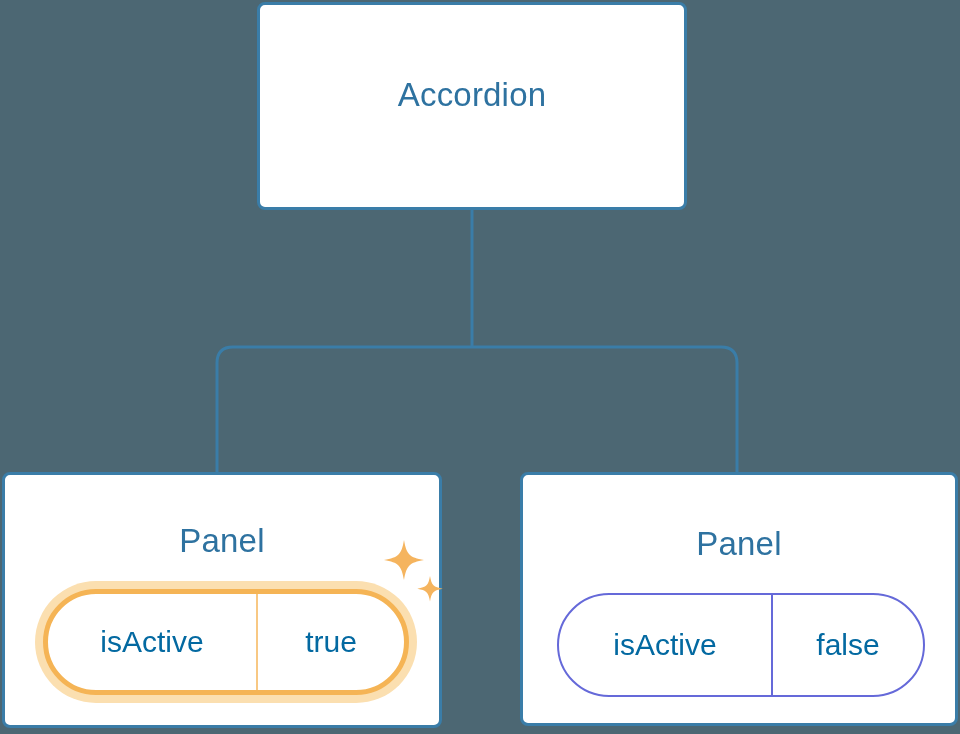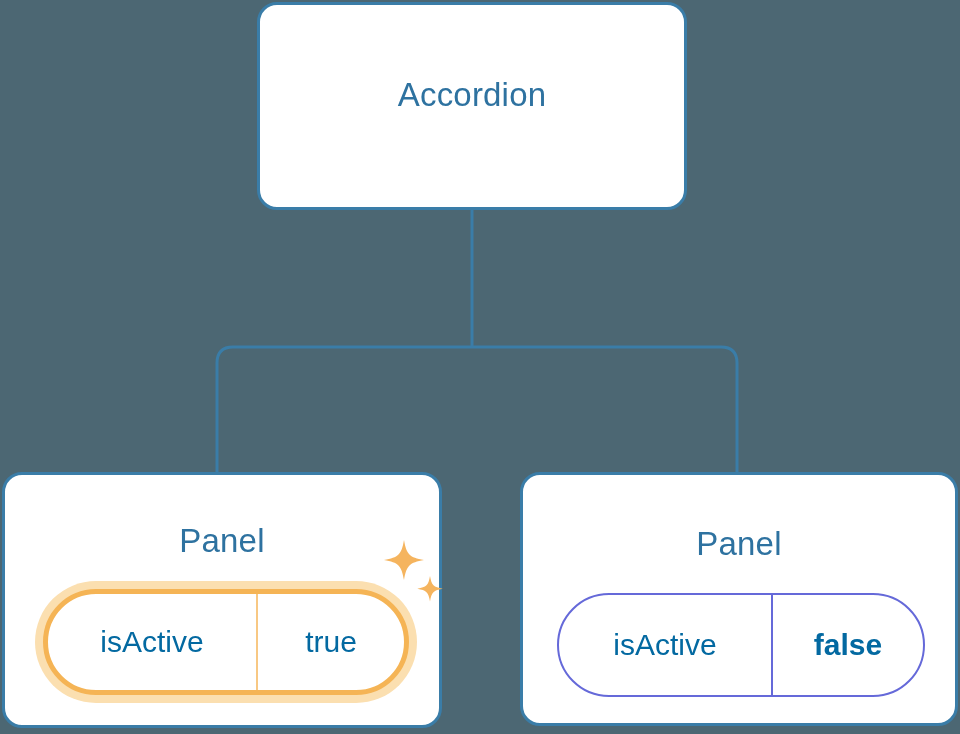--- a/index.html
+++ b/index.html
@@ -26,21 +26,21 @@
     top: 0;
     width: 960px;
     height: 734px;
   }
 
   
   .node {
     position: absolute;
     background: #ffffff;
     border: 3px solid #3a7da8;
-    border-radius: 20px;
+    border-radius: 8px;
     box-sizing: border-box;
     overflow: visible;
   }
   .node-root {
     left: 257px;
     top: 2px;
     width: 430px;
     height: 208px;
   }
   .node-left {
@@ -93,21 +93,21 @@
     justify-content: center;
     font-size: 30px;
     color: #0369a1;
     white-space: nowrap;
     box-sizing: border-box;
   }
   .pill-key {
     font-weight: 400;
   }
   .pill-val {
-    font-weight: 700;
+    font-weight: 400;
   }
 
   
   .pill-normal {
     left: 34px;
     top: 118px;
     width: 368px;
     height: 104px;
     border: 2px solid #6569d9;
   }

